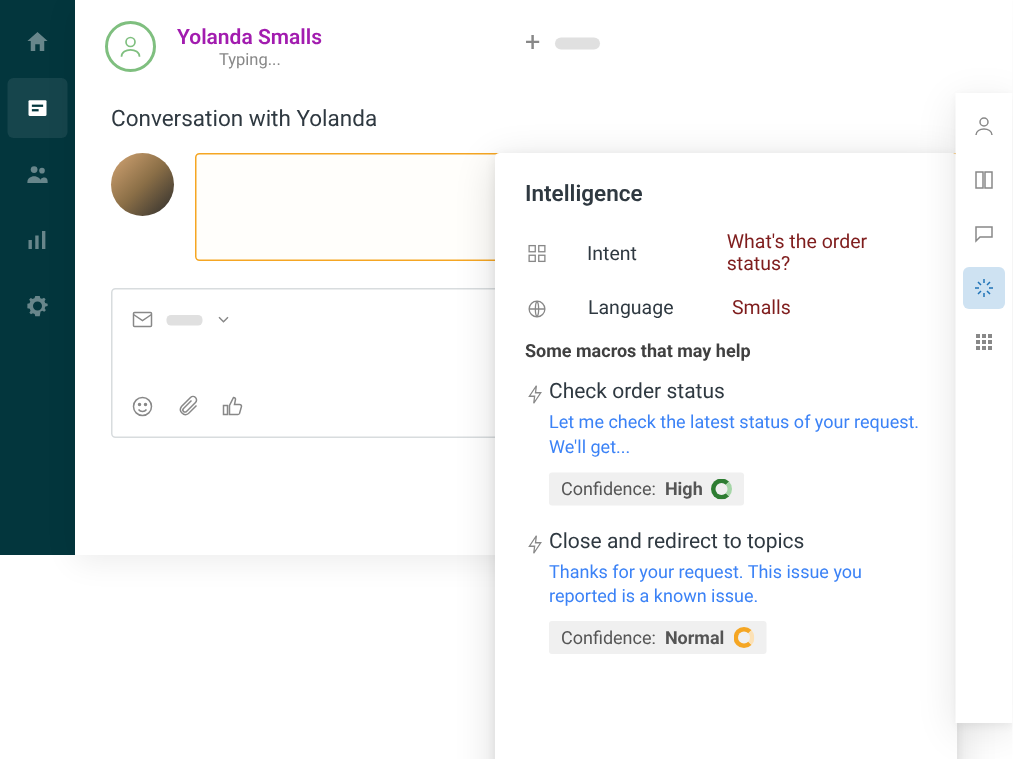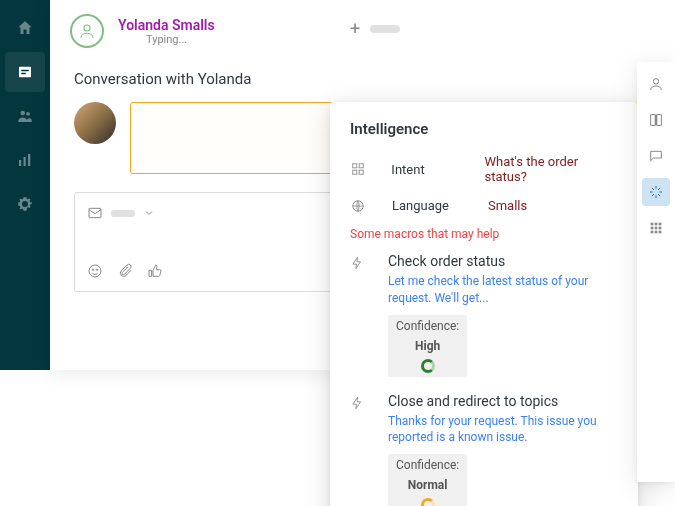--- a/index.html
+++ b/index.html
@@ -140,43 +140,43 @@
 .intel-row {
   display: flex;
   align-items: center;
   gap: 26px;
   margin-bottom: 14px;
 }
 .intel-row .ic { width: 16px; color: #888; display: flex; justify-content: center; }
 .intel-row .label { width: 70px; color: #2f3941; }
 .intel-row .val { color: #7f1d1d; cursor: pointer; }
 .macro-hint {
-  color: #ef4444;
+  color: #404040;
   font-size: 12px;
   margin: 14px 0 12px;
+  font-weight: bold;
 }
 .macro {
   display: flex;
   align-items: flex-start;
-  gap: 22px;
+  gap: 0;
   margin-bottom: 16px;
 }
 .macro .bolt { width: 16px; flex-shrink: 0; color: #888; margin-top: 2px; }
 .macro .title { font-size: 14px; color: #2f3941; margin-bottom: 4px; }
 .macro .desc { font-size: 12px; color: #3b82f6; line-height: 1.4; margin-bottom: 8px; }
 .conf-pill {
   display: inline-flex;
   align-items: center;
   gap: 6px;
   background: #f0f0f0;
   padding: 4px 8px;
   font-size: 12px;
   color: #555;
   border-radius: 2px;
-  flex-direction: column;
 }
 .ring {
   width: 14px; height: 14px;
   border-radius: 50%;
   border: 3px solid;
 }
 .ring.green { border-color: #2e7d32; border-right-color: #a5d6a7; }
 .ring.orange { border-color: #f5a623; border-right-color: #fce1b5; }
 .right-rail {
   position: absolute;

